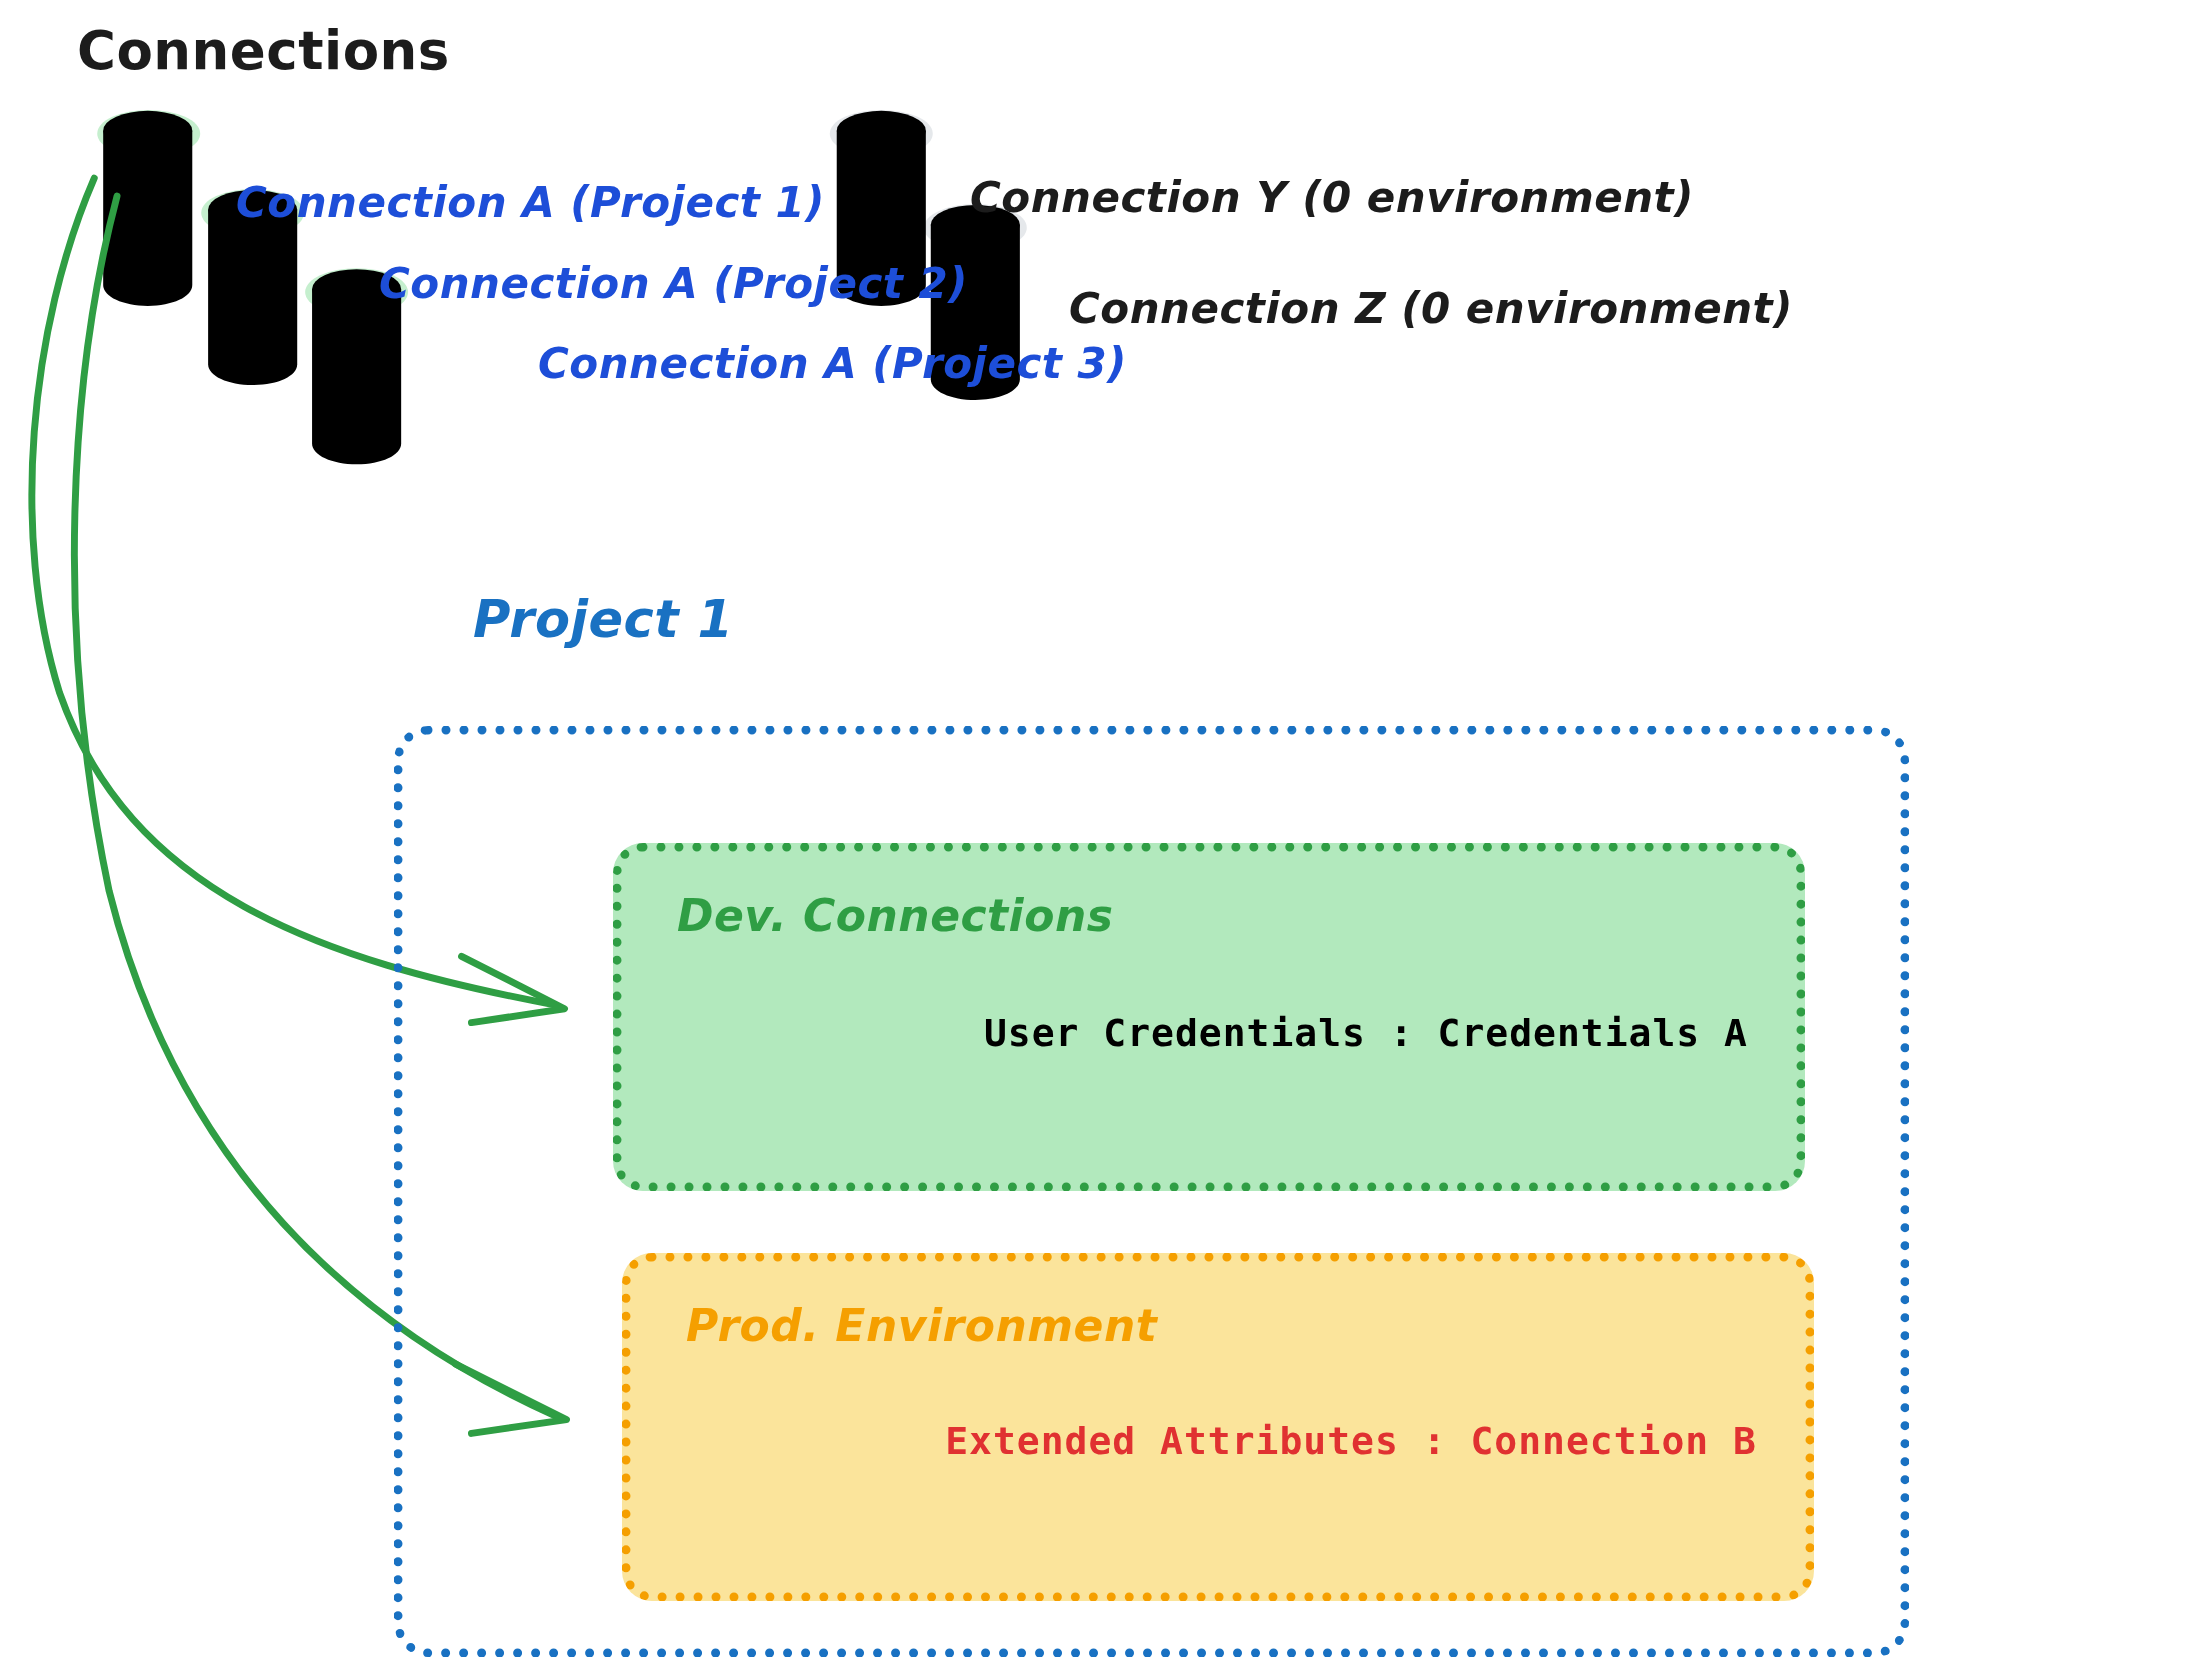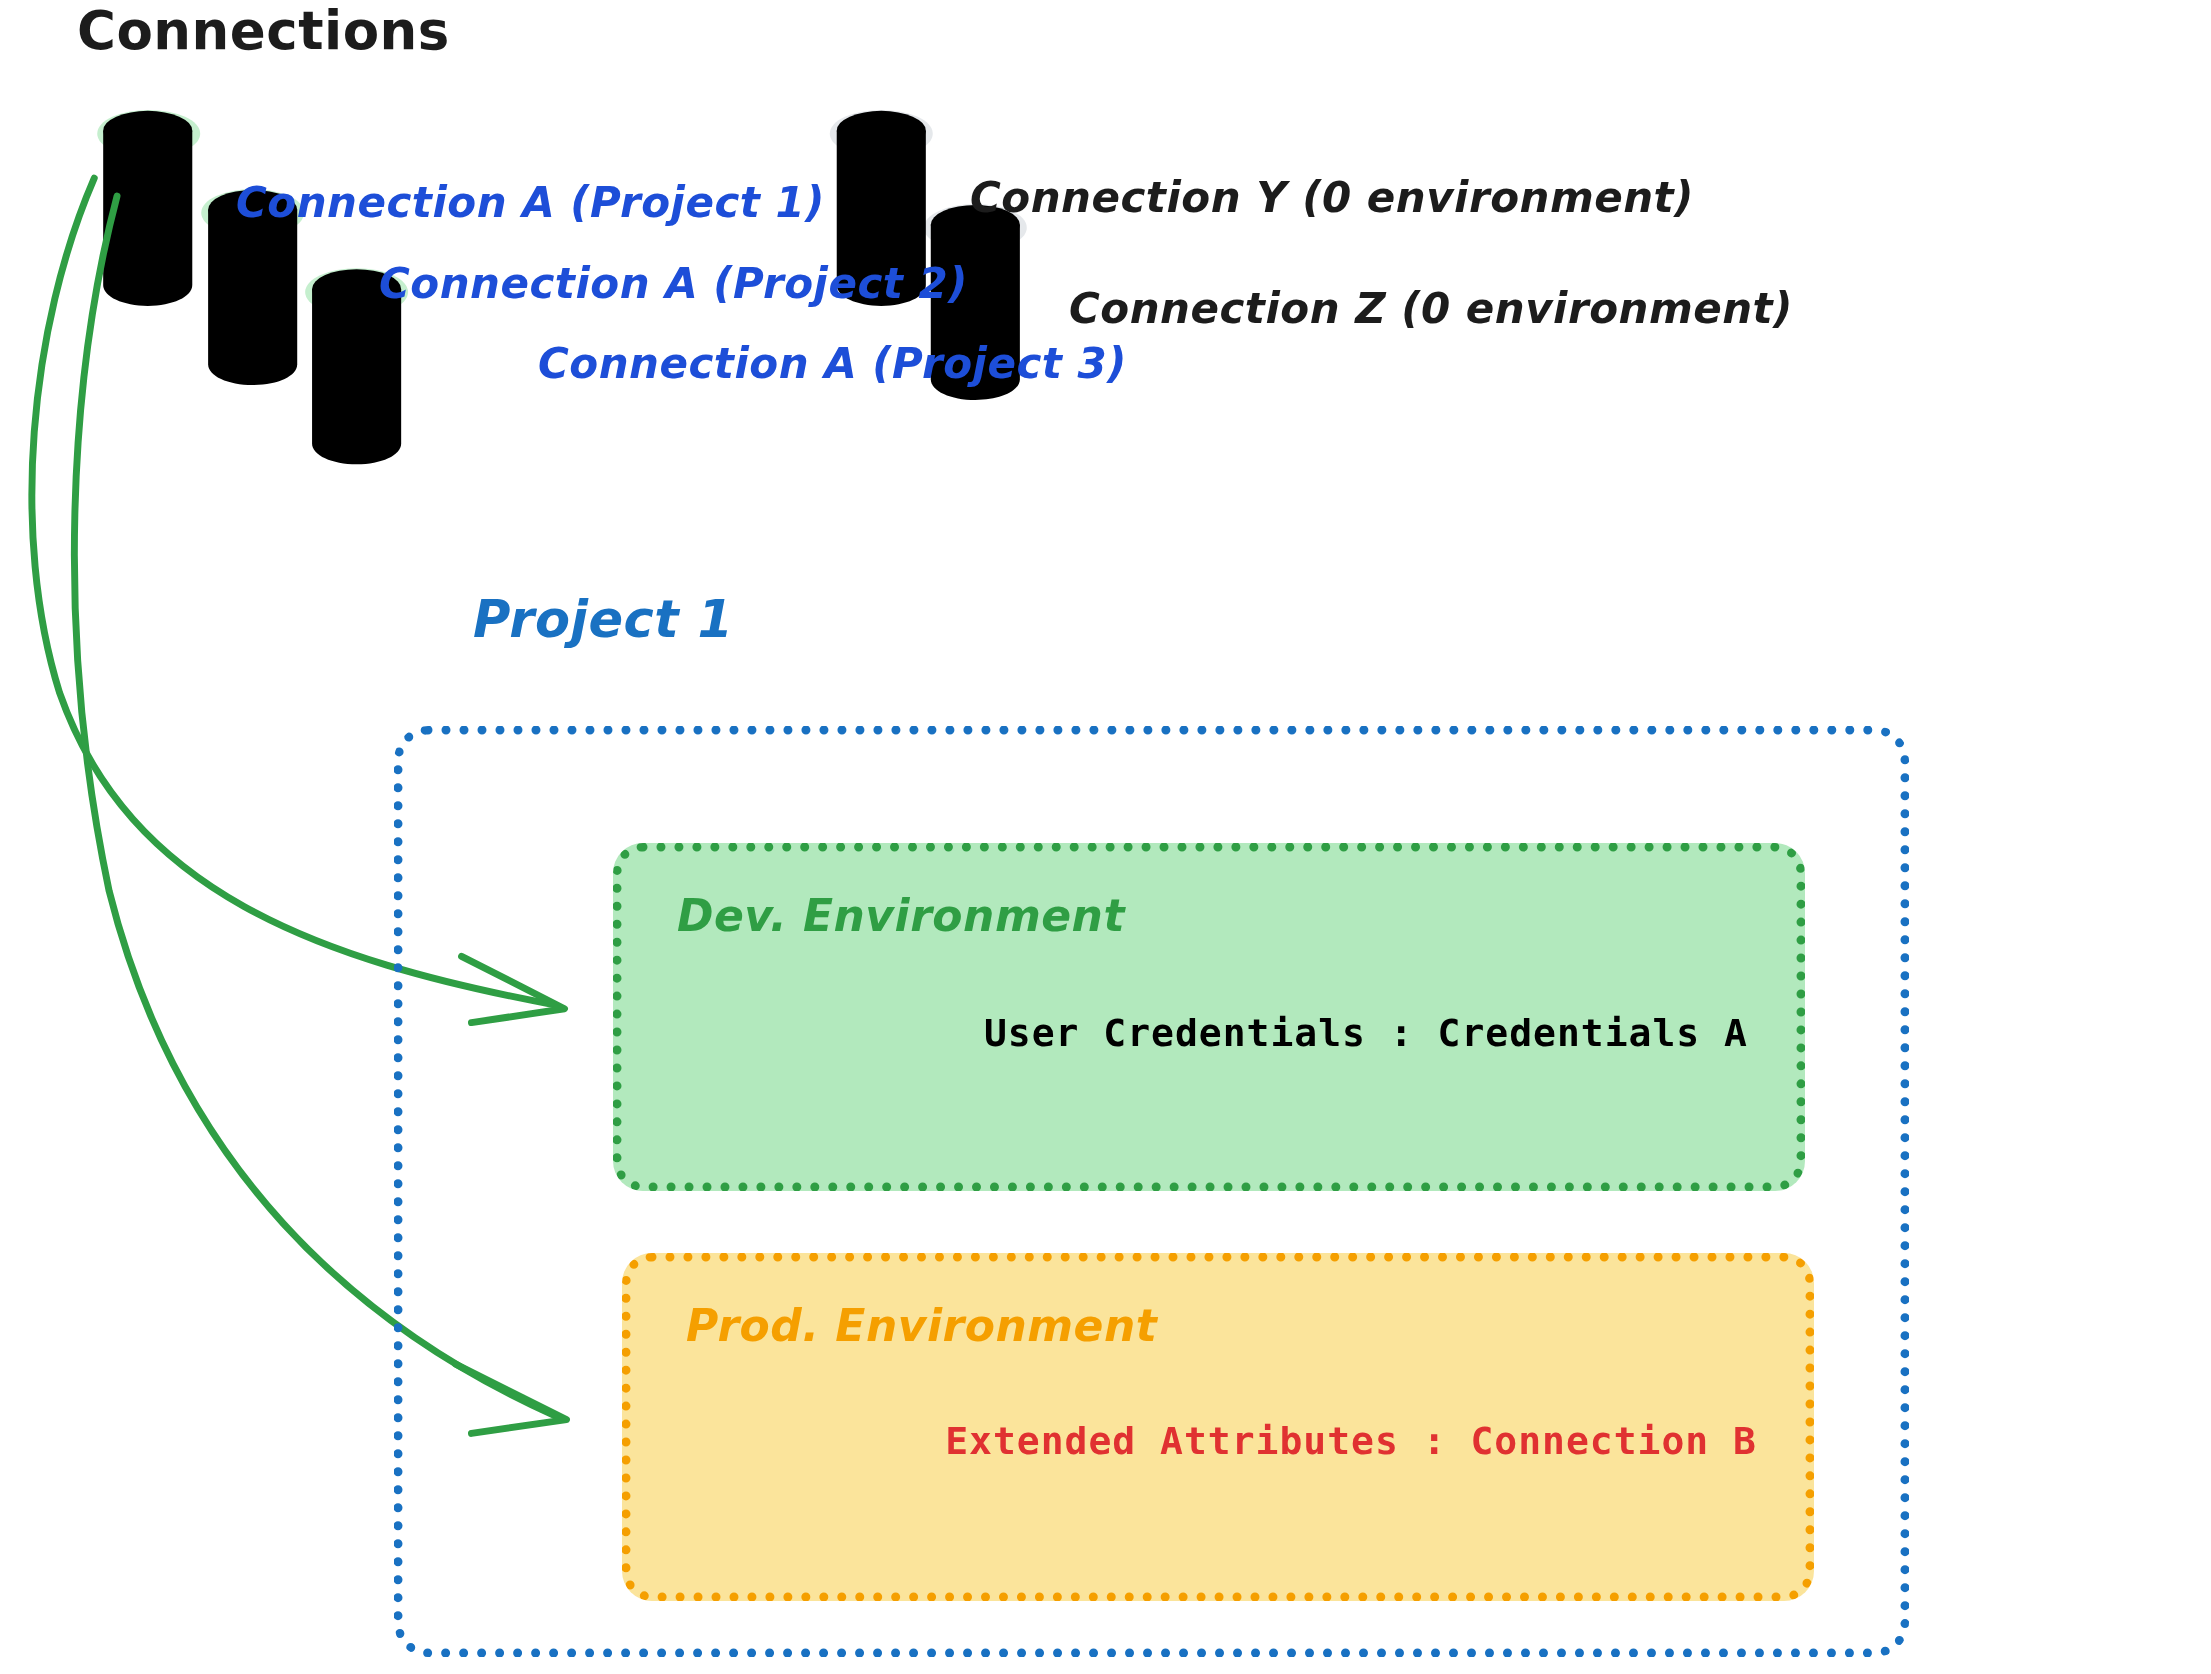--- a/index.html
+++ b/index.html
@@ -26,21 +26,21 @@
   .hand {
     font-family: "DejaVu Sans", sans-serif;
     font-weight: 700;
     letter-spacing: 0.5px;
     white-space: nowrap;
     position: absolute;
   }
 
   #title-connections {
     left: 77px;
-    top: 0;
+    top: 20px;
     font-size: 53px;
     color: #1c1c1c;
   }
 
   .conn-label {
     font-size: 42px;
     color: #1d4ed8;
     font-style: italic;
   }
   .conn-label-gray {
@@ -219,21 +219,21 @@
   <div class="hand conn-label" style="left:538px; top:339px;">Connection A (Project 3)</div>
 
   <div class="hand conn-label-gray" style="left:970px; top:173px;">Connection Y (0 environment)</div>
   <div class="hand conn-label-gray" style="left:1069px; top:284px;">Connection Z (0 environment)</div>
 
   <div class="hand" id="title-project">Project 1</div>
 
   <div class="box" id="project-box">
 
     <div class="box" id="dev-env-box" style="left:210px; top:108px;">
-      <div class="hand env-title" id="dev-env-title">Dev. Environment</div>
+      <div class="hand env-title" id="dev-env-title">Dev. Connections</div>
       <div class="env-body" id="dev-env-body">
         <span class="body-line">User Credentials : Credentials A</span>
       </div>
     </div>
 
     <div class="box" id="prod-env-box" style="left:219px; top:518px;">
       <div class="hand env-title" id="prod-env-title">Prod. Environment</div>
       <div class="env-body" id="prod-env-body">
         <span class="body-line">Extended Attributes : Connection B</span>
       </div>

